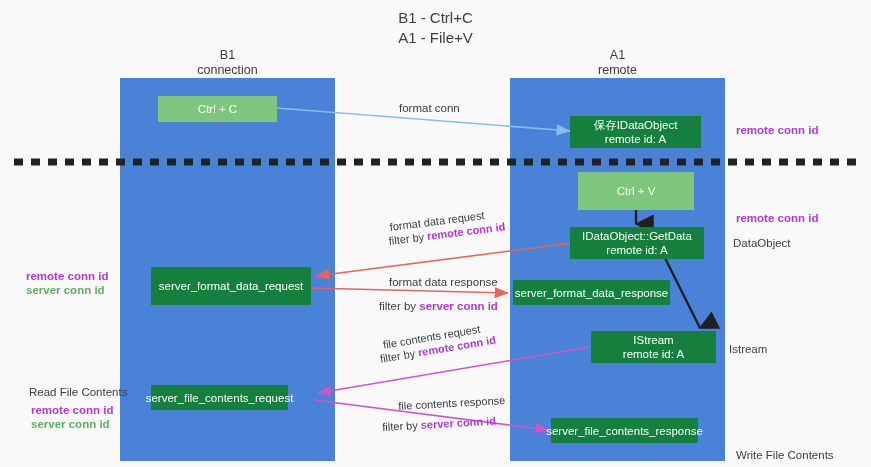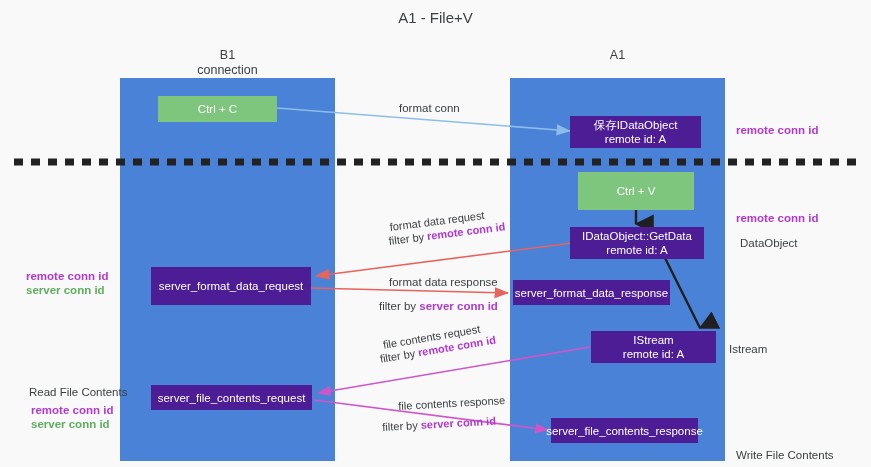--- a/index.html
+++ b/index.html
@@ -32,21 +32,21 @@
   
   .node{
     box-sizing:border-box;
     display:flex;flex-direction:column;
     align-items:center;justify-content:center;
     color:#ffffff;font-size:11.5px;line-height:14px;
     text-align:center;
     padding:4px 4px;
   }
   .node.green{background:#7ec57e;}
-  .node.orange{background:#4c1d95;}
+  .node.orange{background:#15803d;}
   .node .ln{display:block;white-space:nowrap;}
 
   
   .txt{font-size:11.5px;color:#3c4043;line-height:14px;white-space:nowrap;}
   .purple{color:#b03ad1;font-weight:bold;}
   .green-t{color:#5fae5f;font-weight:bold;}
   .lbl-rot{
     font-size:11px;color:#3c4043;white-space:nowrap;
     transform-origin:left top;
   }
@@ -55,29 +55,31 @@
 </style>
 </head>
 <body>
 
 <div id="stage">
 
   <div class="abs lane" style="left:120px;top:78px;width:215px;height:383px;"></div>
   <div class="abs lane" style="left:510px;top:78px;width:215px;height:383px;"></div>
 
   <div class="abs title">
+    <div>B1 - Ctrl+C</div>
     <div>A1 - File+V</div>
   </div>
 
   <div class="abs colhead" style="left:120px;top:48px;width:215px;">
     <span class="l1">B1</span>
     <span class="l2">connection</span>
   </div>
   <div class="abs colhead" style="left:510px;top:48px;width:215px;">
     <span class="l1">A1</span>
+    <span class="l2">remote</span>
   </div>
 
   <svg class="overlay">
     <defs>
       <marker id="ar-blue" markerWidth="9" markerHeight="7" refX="8.4" refY="3.5" orient="auto">
         <polygon points="0,0 9,3.5 0,7" fill="#8cbdea"></polygon>
       </marker>
       <marker id="ar-red" markerWidth="9" markerHeight="7" refX="8.4" refY="3.5" orient="auto">
         <polygon points="0,0 9,3.5 0,7" fill="#e8635c"></polygon>
       </marker>
@@ -130,21 +132,21 @@
 
   <div class="abs node orange" style="left:513px;top:280px;width:157px;height:25px;">
     <span class="ln">server_format_data_response</span>
   </div>
 
   <div class="abs node orange" style="left:591px;top:331px;width:125px;height:32px;">
     <span class="ln">IStream</span>
     <span class="ln">remote id: A</span>
   </div>
 
-  <div class="abs node orange" style="left:151px;top:385px;width:161px;height:25px;">
+  <div class="abs node orange" style="left:151px;top:385px;width:137px;height:25px;">
     <span class="ln">server_file_contents_request</span>
   </div>
 
   <div class="abs node orange" style="left:551px;top:418px;width:147px;height:25px;">
     <span class="ln">server_file_contents_response</span>
   </div>
 
   <div class="abs txt" style="left:399px;top:101px;">
     <span>format conn</span>
   </div>
@@ -176,21 +178,21 @@
   <div class="abs lbl-rot" style="left:382px;top:421px;transform:rotate(-3.2deg);">
     <span>filter by </span><span class="purple">server conn id</span>
   </div>
 
   <div class="abs txt purple" style="left:736px;top:123px;">
     <span>remote conn id</span>
   </div>
   <div class="abs txt purple" style="left:736px;top:211px;">
     <span>remote conn id</span>
   </div>
-  <div class="abs txt" style="left:733px;top:236px;margin-left:7px;">
+  <div class="abs txt" style="left:733px;top:236px;">
     <span>DataObject</span>
   </div>
   <div class="abs txt" style="left:729px;top:342px;">
     <span>Istream</span>
   </div>
   <div class="abs txt" style="left:736px;top:448px;">
     <span>Write File Contents</span>
   </div>
 
   <div class="abs txt purple" style="left:26px;top:269px;">

